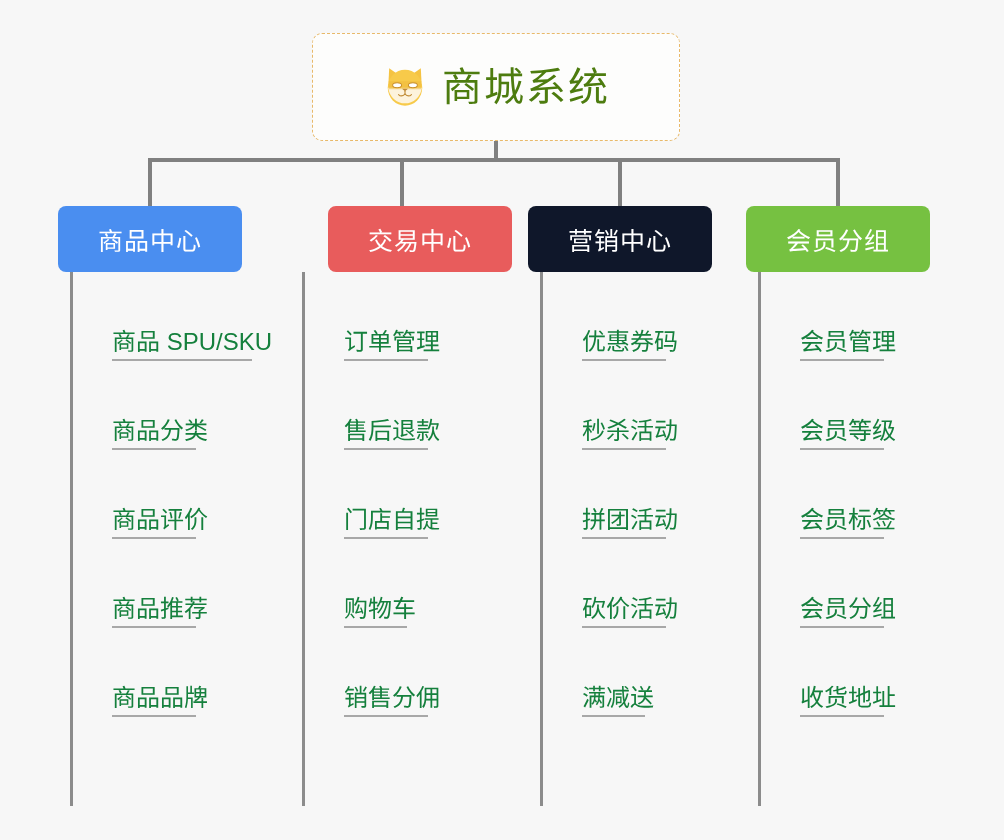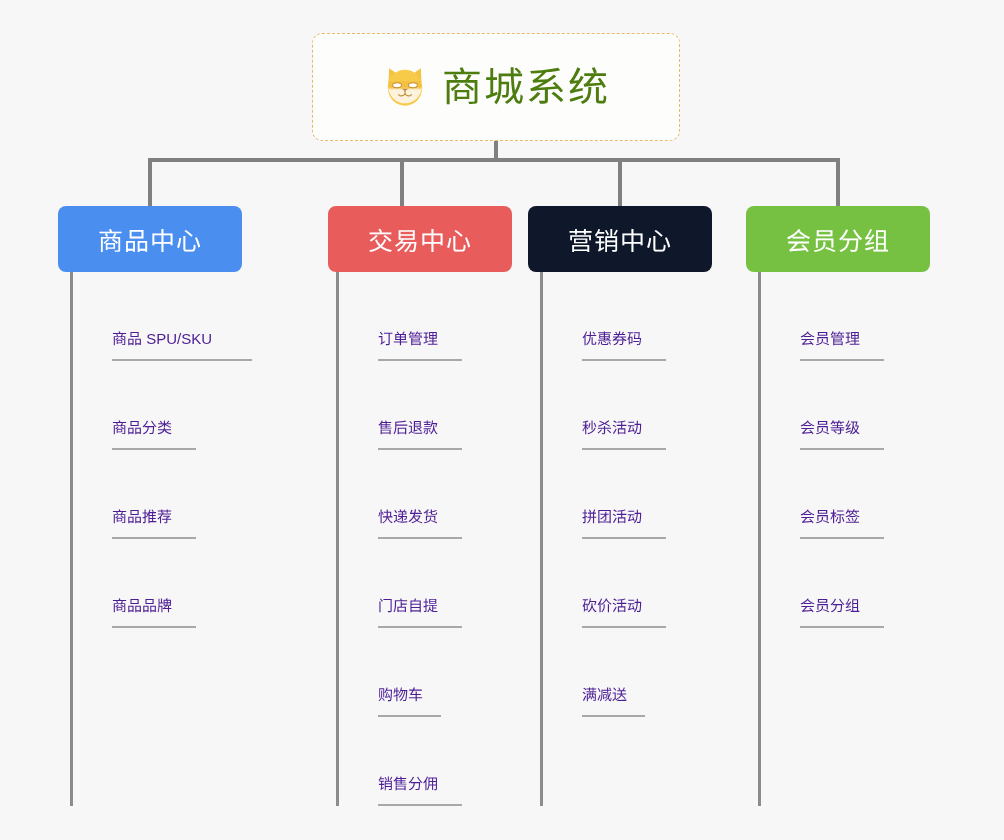--- a/index.html
+++ b/index.html
@@ -90,24 +90,24 @@
   }
   .leaf {
     position: relative;
     height: 89px;
     display: flex;
     align-items: flex-end;
     padding-left: 42px;
     box-sizing: border-box;
   }
   .leaf-label {
-    font-size: 15px;
-    color: #4c1d95;
+    font-size: 24px;
+    color: #15803d;
     line-height: 1.1;
-    padding-bottom: 14px;
+    padding-bottom: 6px;
     white-space: nowrap;
     position: relative;
   }
   .leaf-underline {
     position: absolute;
     left: 0;
     bottom: 0;
     height: 2px;
     background: #a8a8a8;
   }
@@ -167,39 +167,39 @@
 
   <div class="column" style="left:70px;">
     <div class="col-trunk" style="height:534px;"></div>
     <div class="leaf">
         <span class="leaf-label">商品 SPU/SKU<i class="leaf-underline" style="width: 140px;"></i></span>
       </div>
     <div class="leaf">
         <span class="leaf-label">商品分类<i class="leaf-underline" style="width: 84px;"></i></span>
       </div>
     <div class="leaf">
+        <span class="leaf-label">商品评价<i class="leaf-underline" style="width: 84px;"></i></span>
+      </div>
+    <div class="leaf">
         <span class="leaf-label">商品推荐<i class="leaf-underline" style="width: 84px;"></i></span>
       </div>
     <div class="leaf">
         <span class="leaf-label">商品品牌<i class="leaf-underline" style="width: 84px;"></i></span>
       </div>
   </div>
 
-  <div class="column" style="left:336px;">
+  <div class="column" style="left:302px;">
     <div class="col-trunk" style="height:534px;"></div>
     <div class="leaf">
         <span class="leaf-label">订单管理<i class="leaf-underline" style="width: 84px;"></i></span>
       </div>
     <div class="leaf">
         <span class="leaf-label">售后退款<i class="leaf-underline" style="width: 84px;"></i></span>
       </div>
     <div class="leaf">
-        <span class="leaf-label">快递发货<i class="leaf-underline" style="width: 84px;"></i></span>
-      </div>
-    <div class="leaf">
         <span class="leaf-label">门店自提<i class="leaf-underline" style="width: 84px;"></i></span>
       </div>
     <div class="leaf">
         <span class="leaf-label">购物车<i class="leaf-underline" style="width: 63px;"></i></span>
       </div>
     <div class="leaf">
         <span class="leaf-label">销售分佣<i class="leaf-underline" style="width: 84px;"></i></span>
       </div>
   </div>
 
@@ -229,15 +229,18 @@
       </div>
     <div class="leaf">
         <span class="leaf-label">会员等级<i class="leaf-underline" style="width: 84px;"></i></span>
       </div>
     <div class="leaf">
         <span class="leaf-label">会员标签<i class="leaf-underline" style="width: 84px;"></i></span>
       </div>
     <div class="leaf">
         <span class="leaf-label">会员分组<i class="leaf-underline" style="width: 84px;"></i></span>
       </div>
+    <div class="leaf">
+        <span class="leaf-label">收货地址<i class="leaf-underline" style="width: 84px;"></i></span>
+      </div>
   </div>
 
 </div>
 
 </body></html>

